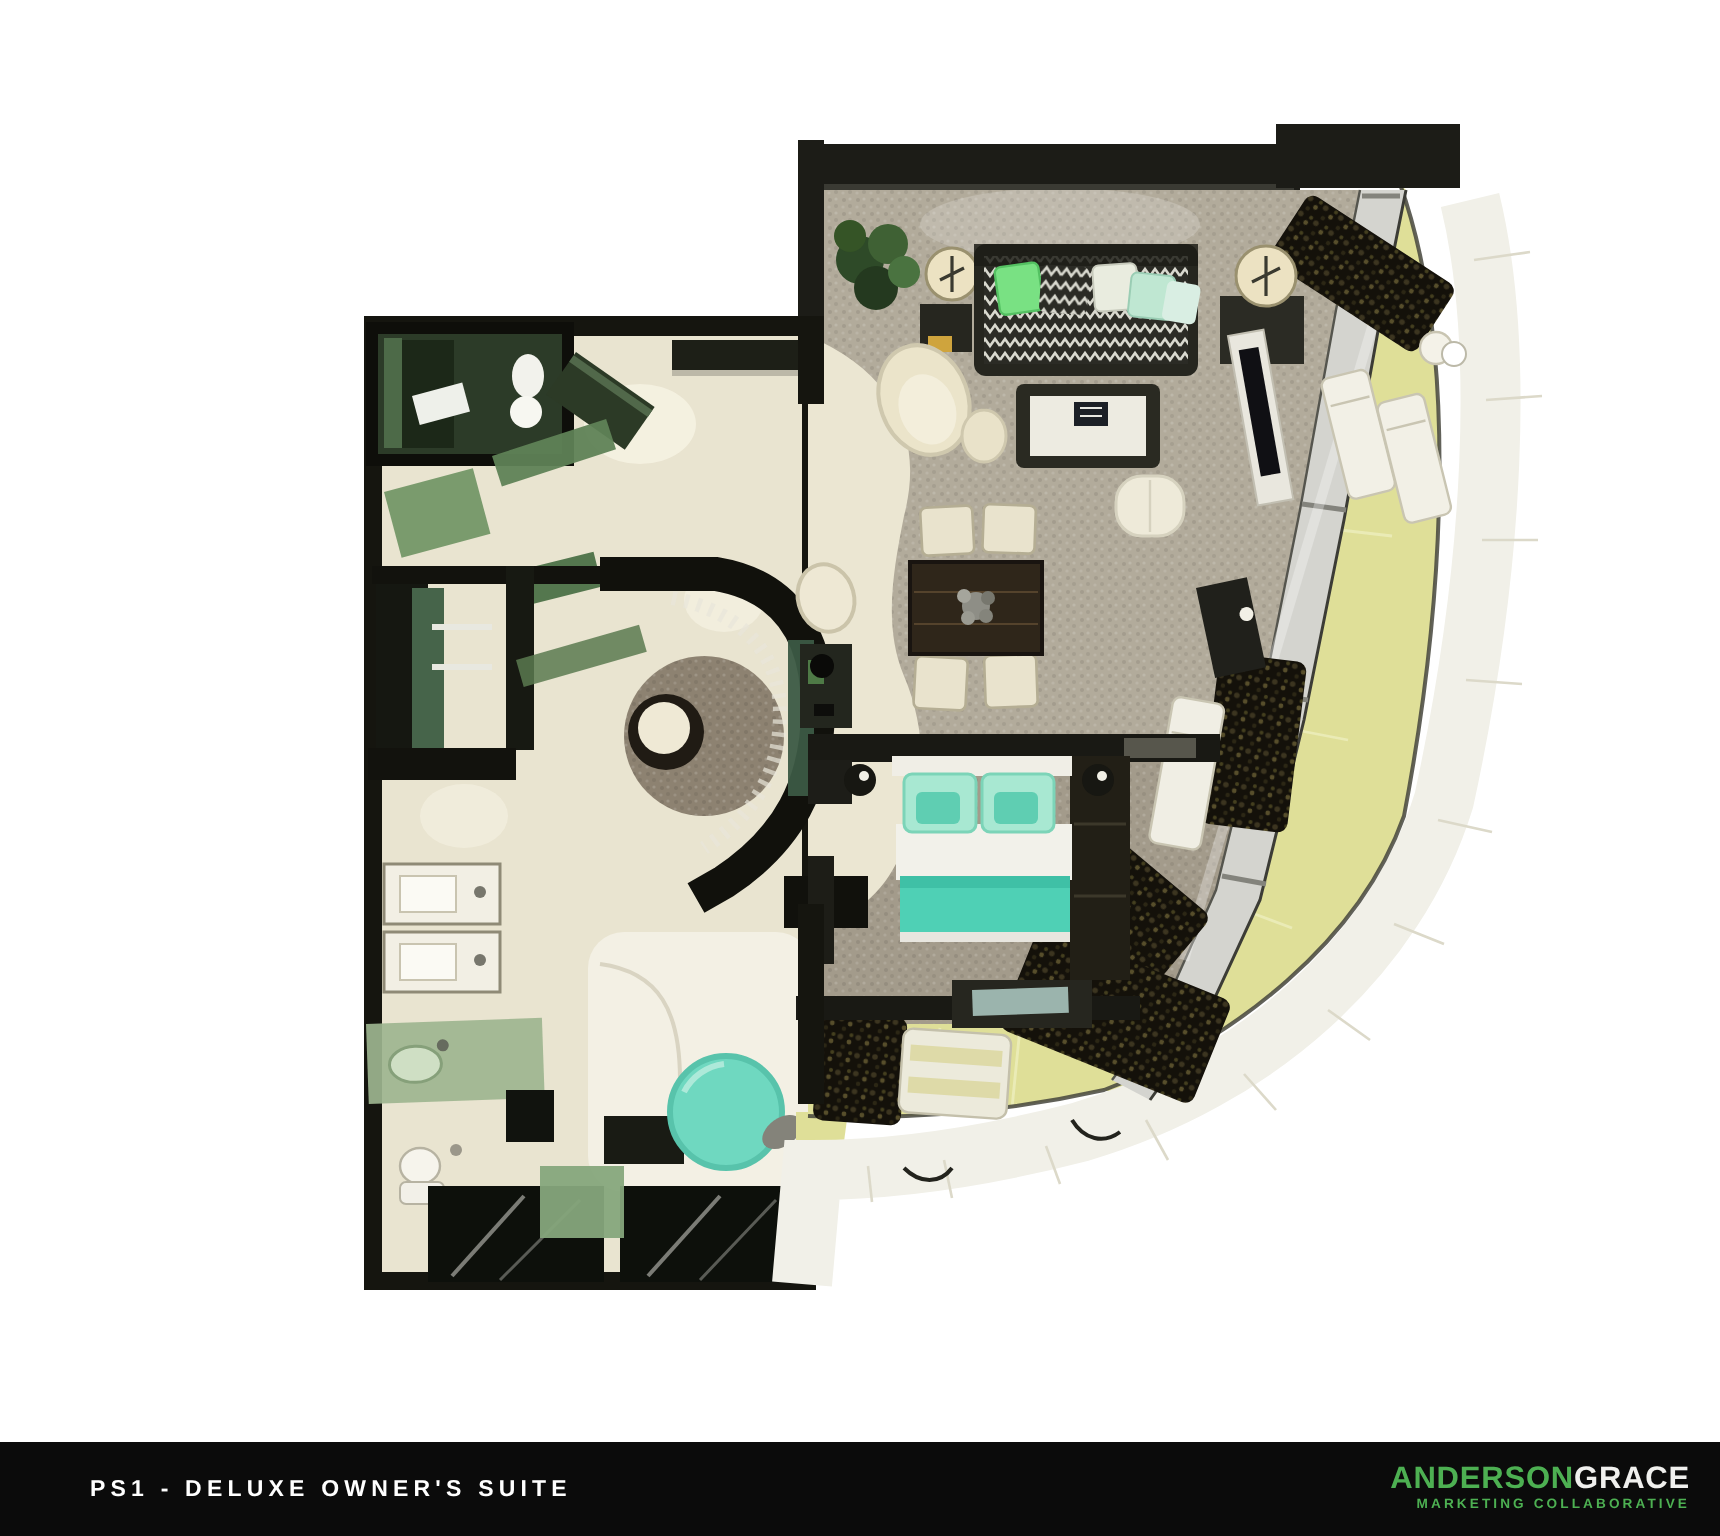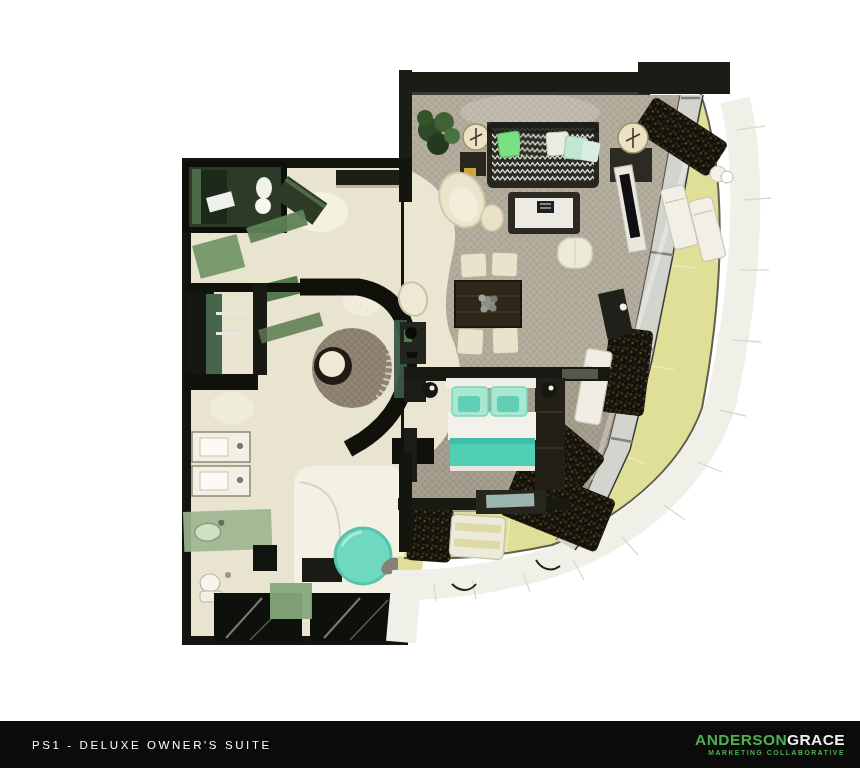--- a/index.html
+++ b/index.html
@@ -1,22 +1,22 @@
 <!DOCTYPE html>
 <html><head>
 <meta charset="utf-8">
 <style>
   html,body{margin:0;padding:0;background:#ffffff;}
   .page{position:relative;width:860px;height:768px;background:#ffffff;overflow:hidden;
         font-family:"Liberation Sans",sans-serif;}
   .plan-wrap{position:absolute;left:0;top:0;width:860px;height:721px;}
   .footer{position:absolute;left:0;top:721px;width:860px;height:47px;background:#0b0b0b;
           display:flex;align-items:center;justify-content:space-between;}
-  .plan-code{color:#ffffff;font-size:11.5px;font-weight:normal;letter-spacing:2.6px;
-             padding-left:32px;white-space:nowrap;}
+  .plan-code{color:#ffffff;font-size:11.5px;font-weight:bold;letter-spacing:2.6px;
+             padding-left:45px;white-space:nowrap;}
   .brand{padding-right:15px;text-align:right;line-height:1;}
   .brand-line1{font-size:15.5px;font-weight:bold;letter-spacing:.4px;white-space:nowrap;}
   .brand-primary{color:#4db052;}
   .brand-secondary{color:#f0f0ee;}
   .brand-tagline{margin-top:2px;font-size:6.8px;font-weight:bold;letter-spacing:1.55px;
                  color:#4db052;white-space:nowrap;}
 </style>
 </head>
 <body>
 

